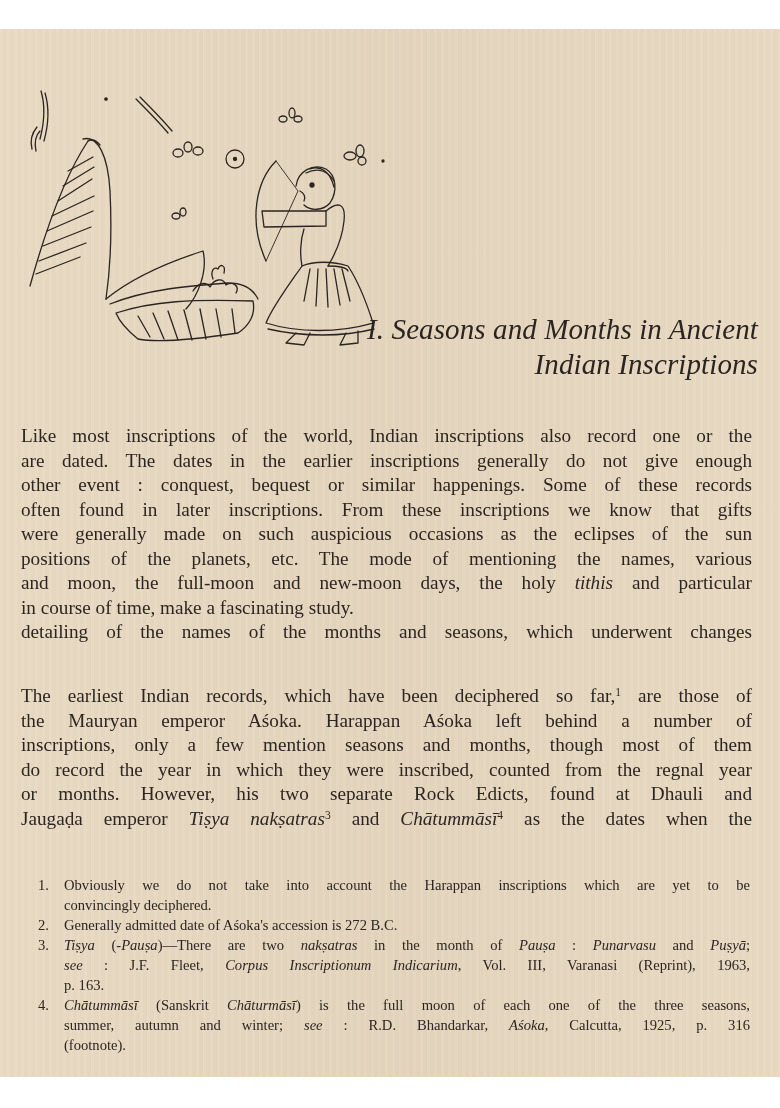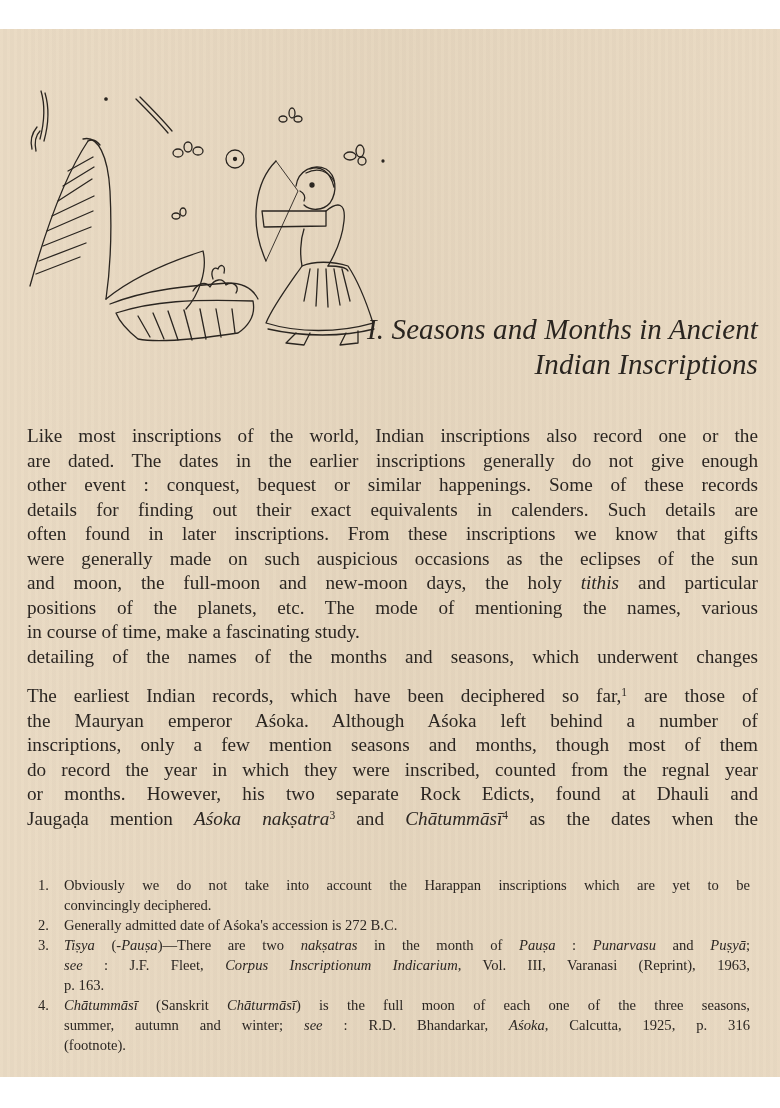--- a/index.html
+++ b/index.html
@@ -17,21 +17,21 @@
     position:absolute; left:28px; top:32px; width:380px; height:285px;
   }
   .illustration svg { width:100%; height:100%; }
   .title {
     position:absolute; right:22px; top:283px; text-align:right;
     font-family:"Liberation Serif", "DejaVu Serif", serif; font-style:italic;
     font-size:29px; line-height:35px; color:#2a2520; letter-spacing:0.1px;
   }
   .title div { white-space:nowrap; }
   .body-text {
-    position:absolute; left:27px; width:731px;
+    position:absolute; left:21px; width:731px;
     font-family:"Liberation Serif", "DejaVu Serif", serif;
     font-size:19.2px; line-height:24.5px; color:#2b2622;
     text-align:justify;
   }
   .body-text .ln { display:block; text-align:justify; text-align-last:justify; white-space:nowrap; height:24.5px; }
   .body-text .ln.last { text-align-last:left; }
   .p1 { top:395px; }
   .p2 { top:655px; }
   .footnotes {
     position:absolute; left:38px; top:846px; width:712px;
@@ -138,36 +138,35 @@
 
   <div class="title">
     <div>I. Seasons and Months in Ancient</div>
     <div>Indian Inscriptions</div>
   </div>
 
   <div class="body-text p1">
     <span class="ln">Like most inscriptions of the world, Indian inscriptions also record one or the</span>
     <span class="ln">are dated.  The dates in the earlier inscriptions generally do not give enough</span>
     <span class="ln">other event : conquest, bequest or similar happenings. Some of these records</span>
-    <span class="ln">details for finding out their exact equivalents in calenders.  Such details are</span>
     <span class="ln">often found in later inscriptions.  From these inscriptions we know that gifts</span>
     <span class="ln">were generally made on such auspicious occasions as the eclipses of the sun</span>
+    <span class="ln">positions of the planets, etc.  The mode of mentioning the names, various</span>
     <span class="ln"><span>and moon, the full-moon and new-moon days, the holy </span><i>tithis</i><span> and particular</span></span>
-    <span class="ln">positions of the planets, etc.  The mode of mentioning the names, various</span>
     <span class="ln last">in course of time, make a fascinating study.</span>
     <span class="ln">detailing of the names of the months and seasons, which underwent changes</span>
   </div>
 
   <div class="body-text p2">
     <span class="ln"><span>The earliest Indian records, which have been deciphered so far,</span><sup>1</sup><span> are those of</span></span>
-    <span class="ln">the Mauryan emperor Aśoka.  Although Aśoka left behind a number of</span>
+    <span class="ln">the Mauryan emperor Aśoka.  Harappan Aśoka left behind a number of</span>
     <span class="ln">inscriptions, only a few mention seasons and months, though most of them</span>
     <span class="ln">do record the year in which they were inscribed, counted from the regnal year</span>
     <span class="ln">or months.  However, his two separate Rock Edicts, found at Dhauli and</span>
-    <span class="ln"><span>Jaugaḍa mention </span><i>Aśoka nakṣatra</i><sup>3</sup><span> and </span><i>Chātummāsī</i><sup>4</sup><span> as the dates when the</span></span>
+    <span class="ln"><span>Jaugaḍa emperor </span><i>Tiṣya nakṣatras</i><sup>3</sup><span> and </span><i>Chātummāsī</i><sup>4</sup><span> as the dates when the</span></span>
   </div>
 
   <div class="footnotes">
     <div class="fn">
       <span class="num">1.</span>
       <span class="ln">Obviously we do not take into account the Harappan inscriptions which are yet to be</span>
       <span class="ln last">convincingly deciphered.</span>
     </div>
     <div class="fn">
       <span class="num">2.</span>

